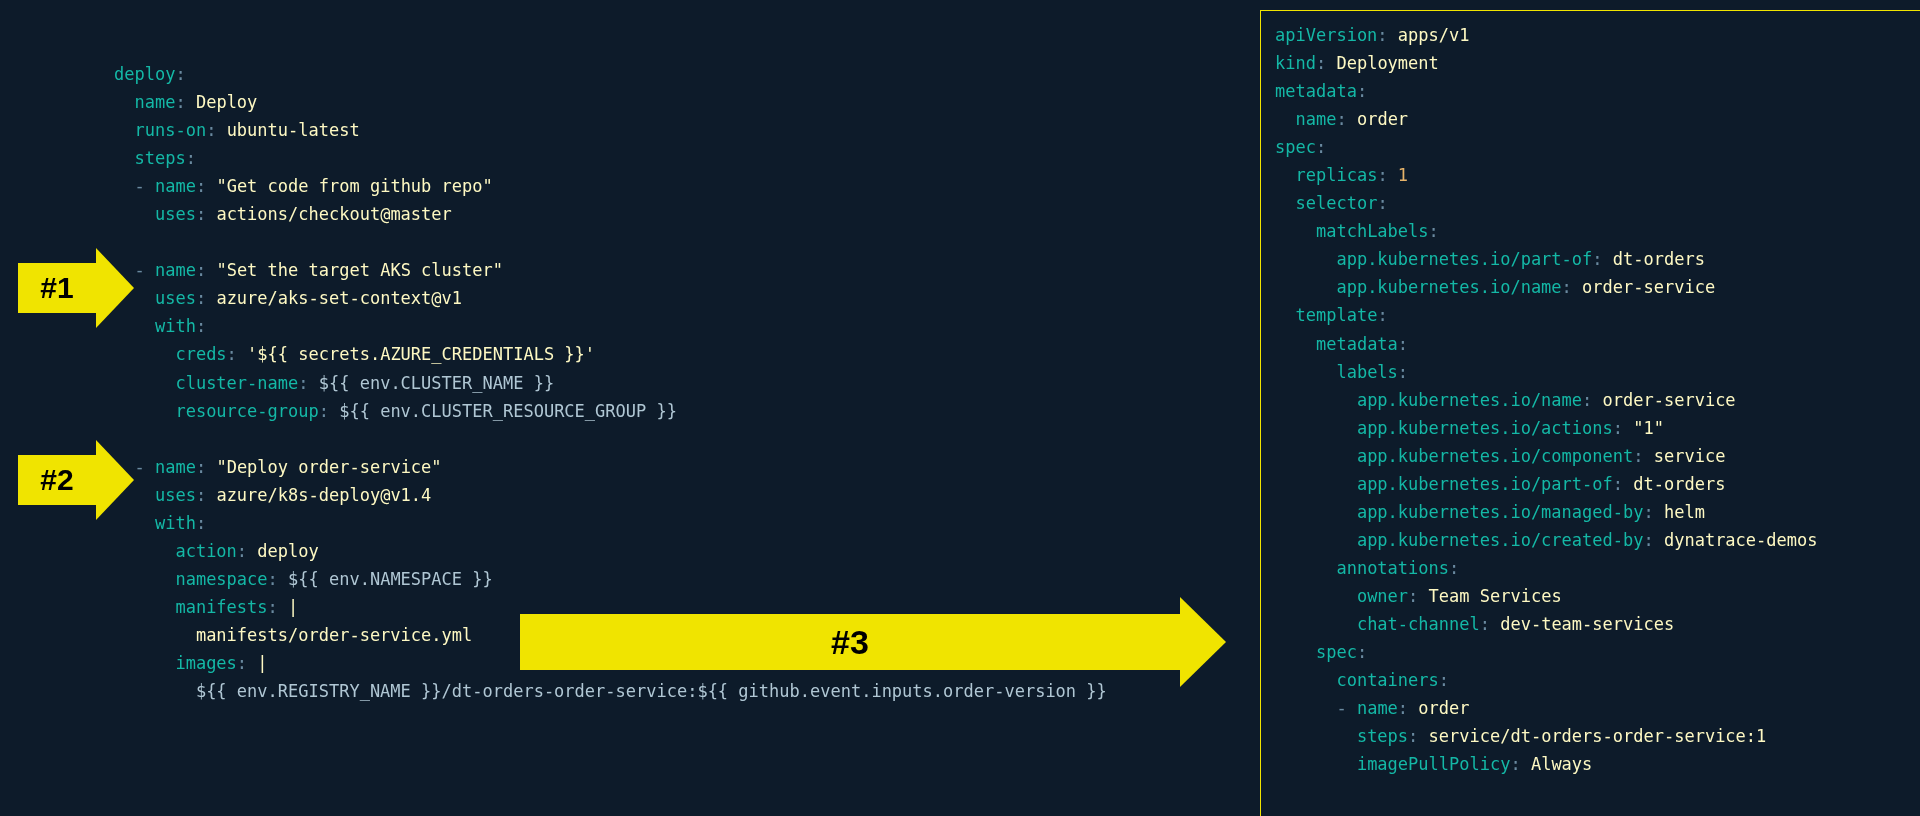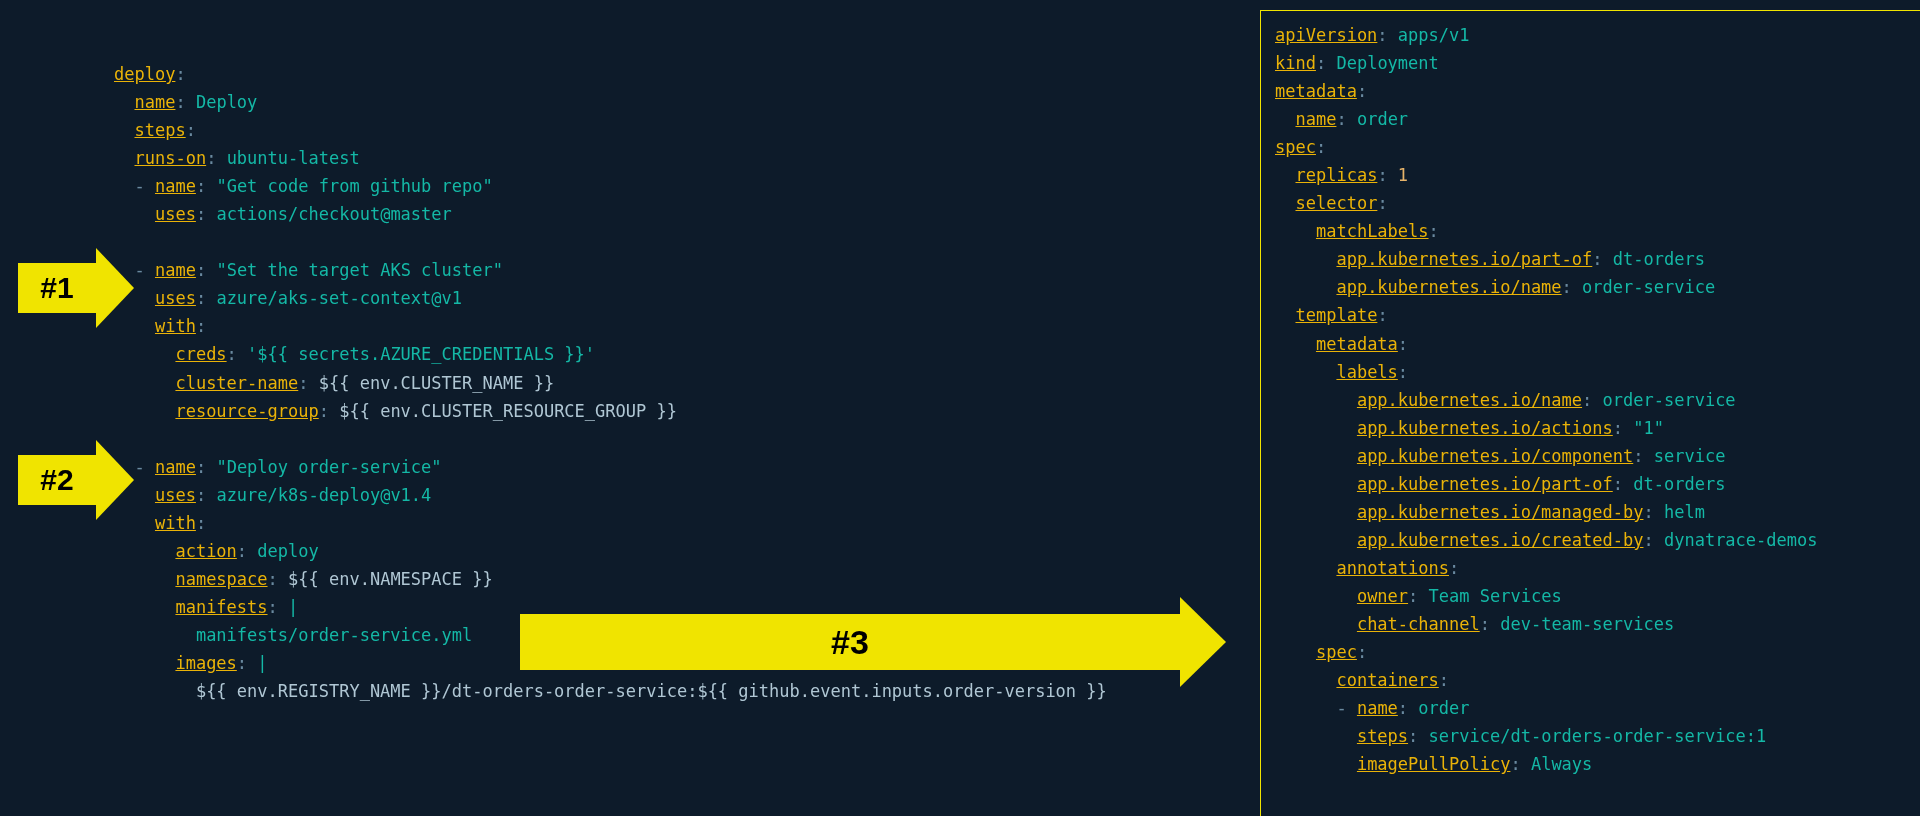--- a/index.html
+++ b/index.html
@@ -23,22 +23,22 @@
     top: 10px;
     width: 685px;
     height: 840px;
     border: 1.5px solid #f0e400;
     padding: 10px 14px;
   }
   .code-line {
     line-height: 1.65;
     white-space: pre;
   }
-  .key   { color: #eab308; text-decoration: underline; }   
-  .str   { color: #14b8a6; }   
+  .key   { color: #14b8a6; }   
+  .str   { color: #fef9c3; }   
   .num   { color: #e6b36a; }   
   .punc  { color: #6a8aa0; }   
   .dash  { color: #6a8aa0; }
   .expr  { color: #b0c7d4; margin-top: 18px; }   
 
   .arrow {
     position: absolute;
     display: flex;
     align-items: center;
   }
@@ -73,22 +73,22 @@
   #arrow2 .arrow-body { width: 78px; }
   #arrow3 { left: 520px; top: 597px; }
   #arrow3 .arrow-body { width: 660px; height: 56px; font-size: 34px; }
 </style>
 </head>
 <body>
 
 <div class="left-panel" id="left-panel">
     <div class="code-line"><span class="key">deploy</span><span class="punc">:</span></div>
     <div class="code-line">  <span class="key">name</span><span class="punc">: </span><span class="str">Deploy</span></div>
+    <div class="code-line">  <span class="key">runs-on</span><span class="punc">: </span><span class="str">ubuntu-latest</span></div>
     <div class="code-line">  <span class="key">steps</span><span class="punc">:</span></div>
-    <div class="code-line">  <span class="key">runs-on</span><span class="punc">: </span><span class="str">ubuntu-latest</span></div>
     <div class="code-line">  <span class="dash">- </span><span class="key">name</span><span class="punc">: </span><span class="str">"Get code from github repo"</span></div>
     <div class="code-line">    <span class="key">uses</span><span class="punc">: </span><span class="str">actions/checkout@master</span></div>
     <div class="code-line">&nbsp;</div>
     <div class="code-line">  <span class="dash">- </span><span class="key">name</span><span class="punc">: </span><span class="str">"Set the target AKS cluster"</span></div>
     <div class="code-line">    <span class="key">uses</span><span class="punc">: </span><span class="str">azure/aks-set-context@v1</span></div>
     <div class="code-line">    <span class="key">with</span><span class="punc">:</span></div>
     <div class="code-line">      <span class="key">creds</span><span class="punc">: </span><span class="str">'${{ secrets.AZURE_CREDENTIALS }}'</span></div>
     <div class="code-line">      <span class="key">cluster-name</span><span class="punc">: </span><span class="expr">${{ env.CLUSTER_NAME }}</span></div>
     <div class="code-line">      <span class="key">resource-group</span><span class="punc">: </span><span class="expr">${{ env.CLUSTER_RESOURCE_GROUP }}</span></div>
     <div class="code-line">&nbsp;</div>

